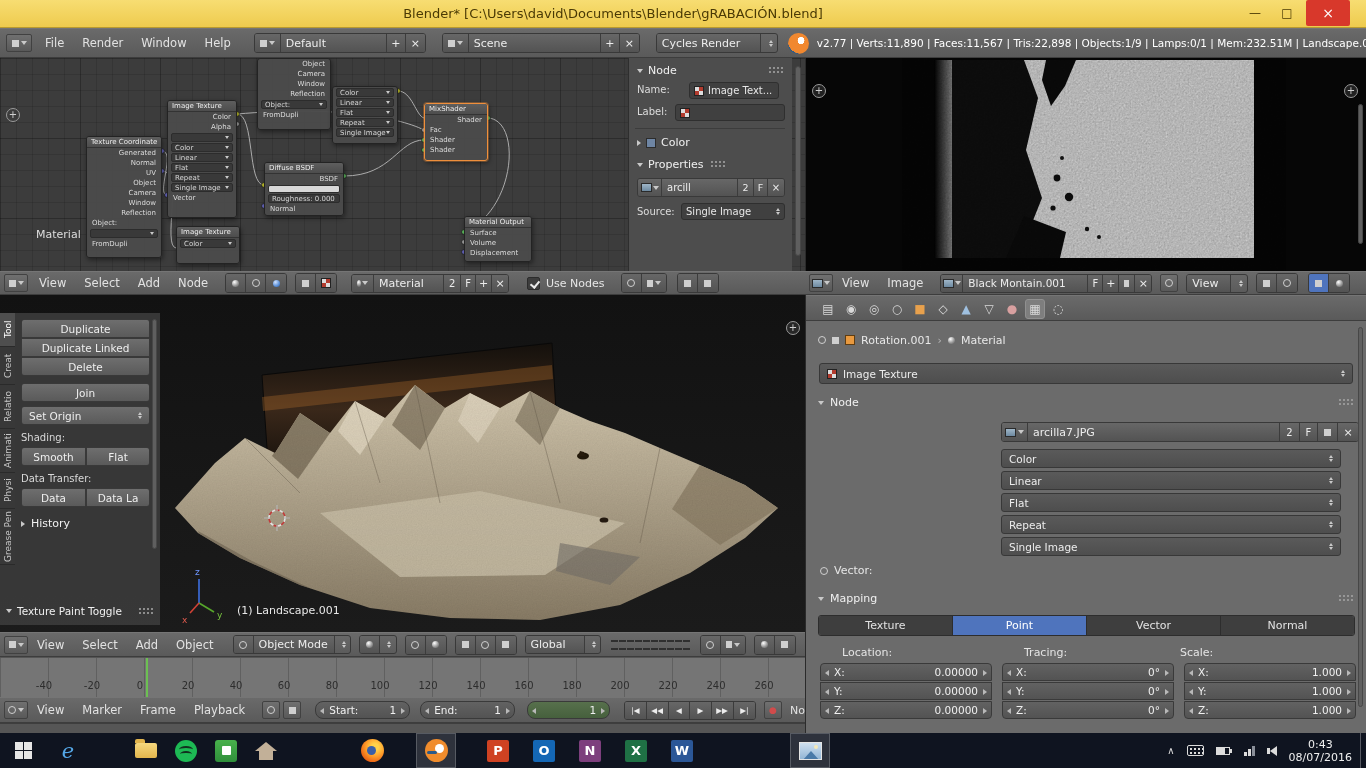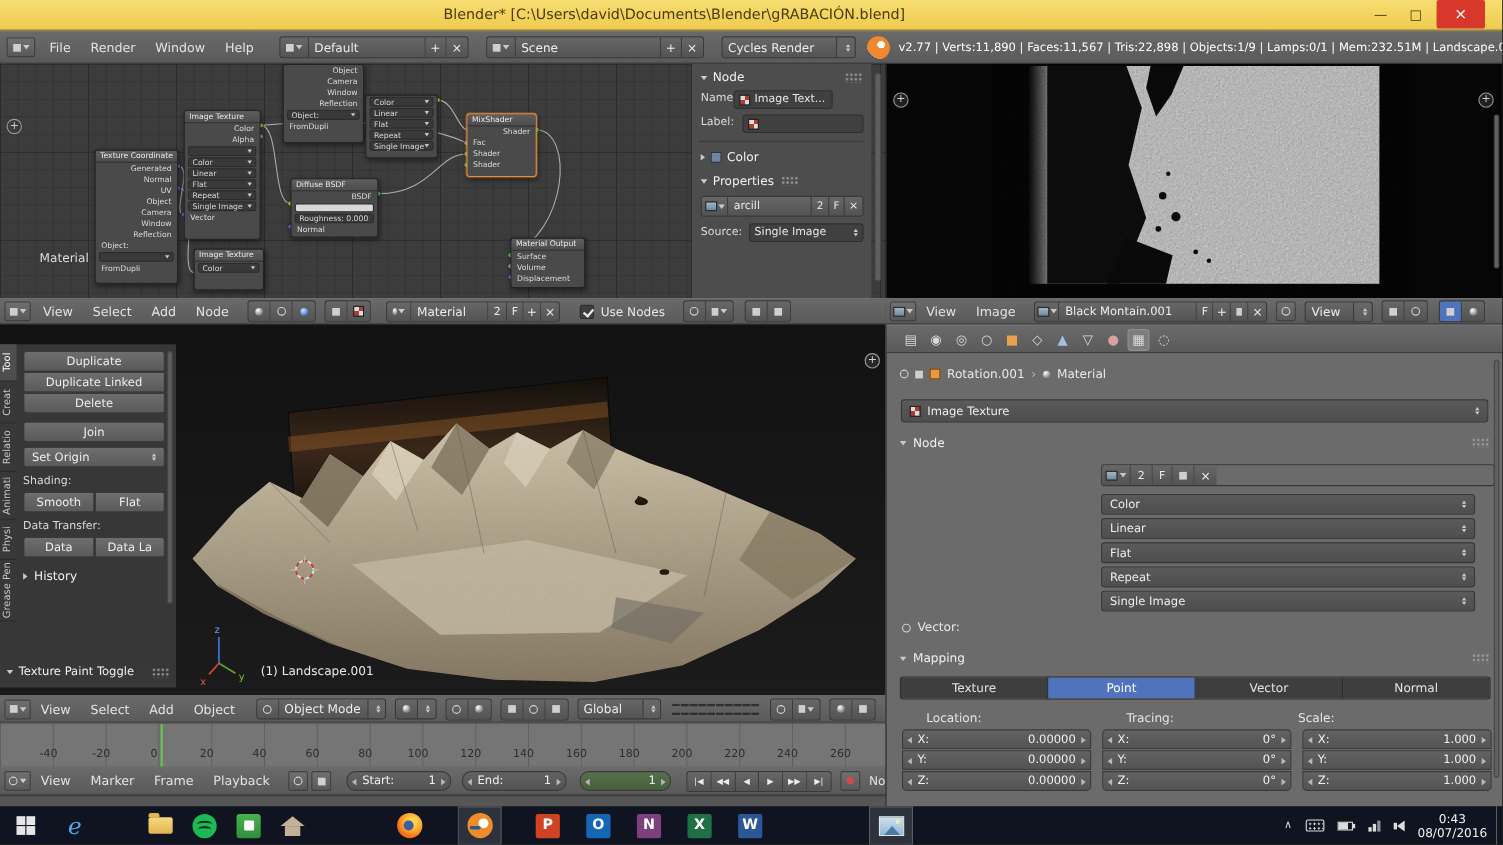--- a/index.html
+++ b/index.html
@@ -277,21 +277,21 @@
 
     <div class="a" id="nsidebar">
       <div class="phead f" style="position:absolute;left:8px;top:6px;right:8px;justify-content:space-between">
         <span class="f" style="gap:5px">
             <span class="tri-d"></span>
             <span>Node</span>
           </span>
           <span class="grip"></span>
       </div>
       <div class="a f" style="left:8px;top:26px;font-size:10px;color:#dcdcdc">Name:</div>
-      <div class="a sbfld" style="left:38px;top:24px;width:90px">
+      <div class="a sbfld" style="left:60px;top:24px;width:90px">
           <span class="texic"></span>
           <span style="white-space:nowrap;overflow:hidden">Image Text...</span>
         </div>
       <div class="a f" style="left:8px;top:48px;font-size:10px;color:#dcdcdc">Label:</div>
       <div class="a sbfld" style="left:46px;top:46px;width:110px">
           <span class="texic"></span>
         </div>
       <div class="a" style="left:6px;top:70px;width:150px;border-top:1px solid #3c3c3c"></div>
       <div class="phead f" style="position:absolute;left:8px;top:78px;gap:5px">
         <span class="tri-r"></span>
@@ -776,20 +776,21 @@
           <span class="tri-d"></span>
           <span>Node</span>
         </span>
         <span class="grip"></span>
     </div>
     <div class="seg a" style="left:195px;top:127px;width:358px;height:20px">
       <div style="width:26px">
           <span class="imgic"></span>
           <span class="tri-d" style="margin-left:2px"></span>
         </div>
+      <div style="flex:1;justify-content:flex-start">arcilla7.JPG</div>
       <div style="width:20px;font-size:10px">2</div>
       <div style="width:18px;font-size:10px">F</div>
       <div style="width:20px">
           <span class="sqi"></span>
         </div>
       <div style="width:20px">×</div>
     </div>
     <div class="pdd" style="left:195px;top:154px;width:340px">
         <span>Color</span>
         <span class="ud">

